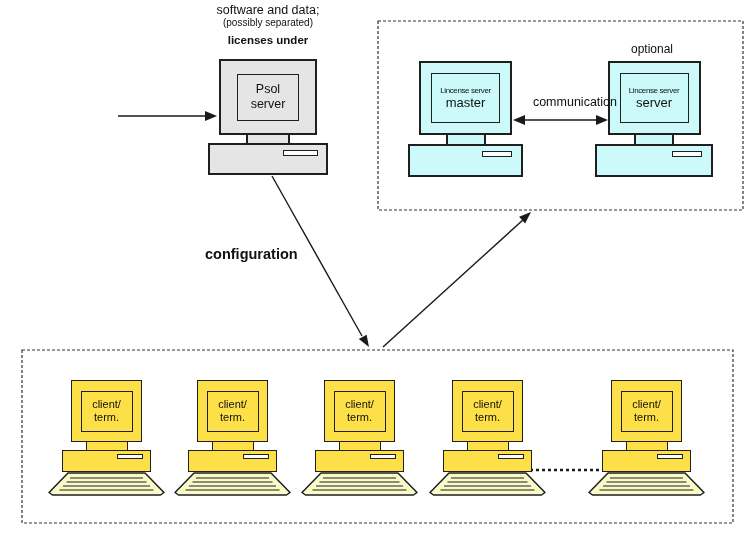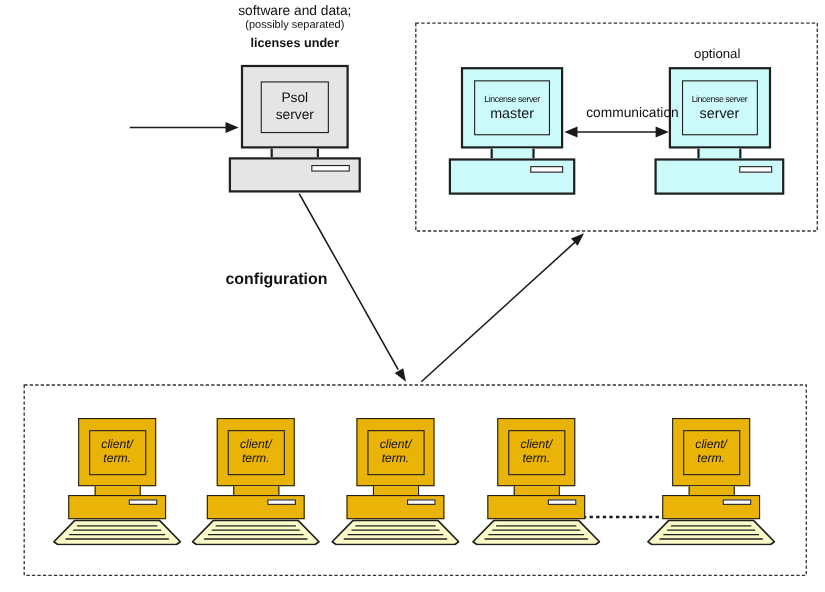--- a/index.html
+++ b/index.html
@@ -49,21 +49,21 @@
   .lic-small{font-size:8px;letter-spacing:-0.4px;white-space:nowrap;}
   .lic-big{font-size:13px;}
 
   
   .client{width:117px;top:380px;}
   .client .monitor{width:71px;height:62px;border-width:1.5px;}
   .client .screen{width:52px;height:41px;font-size:11px;border-width:1.2px;}
   .client .neck{width:42px;height:8px;border-width:1.5px;}
   .client .base{width:89px;height:22px;border-width:1.5px;}
   .client .slot{right:7px;top:3px;width:26px;height:5px;border-width:1.2px;}
-  .client .monitor,.client .neck,.client .base{background:#eab308;font-style:italic;}
+  .client .monitor,.client .neck,.client .base{background:#fde047;}
   #c1{left:48px;} #c2{left:174px;} #c3{left:301px;} #c4{left:429px;} #c5{left:588px;}
 
   
   .lbl{position:absolute;z-index:3;color:#111;}
   .note{left:178px;top:3px;width:180px;text-align:center;}
   .note-l1{font-size:12.5px;}
   .note-l2{font-size:10px;}
   .note-l3{font-size:11.5px;font-weight:bold;margin-top:6px;}
   .note-l4{font-size:12.5px;margin-top:-2px;}
   .lbl-config{left:205px;top:246px;font-weight:bold;font-size:14.5px;text-align:center;}

